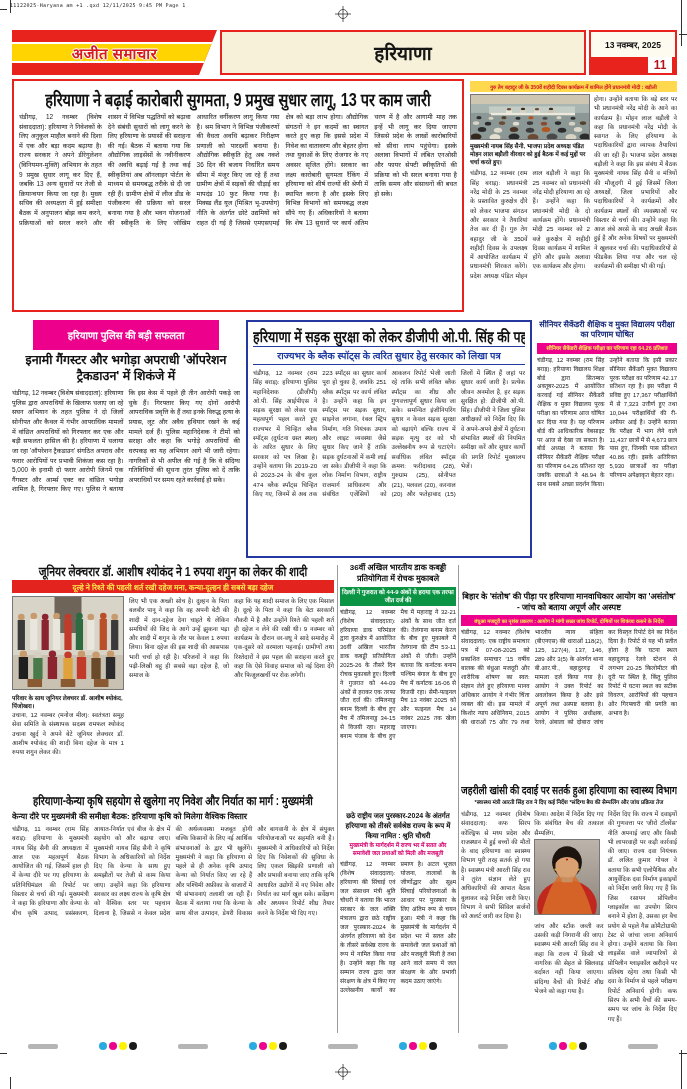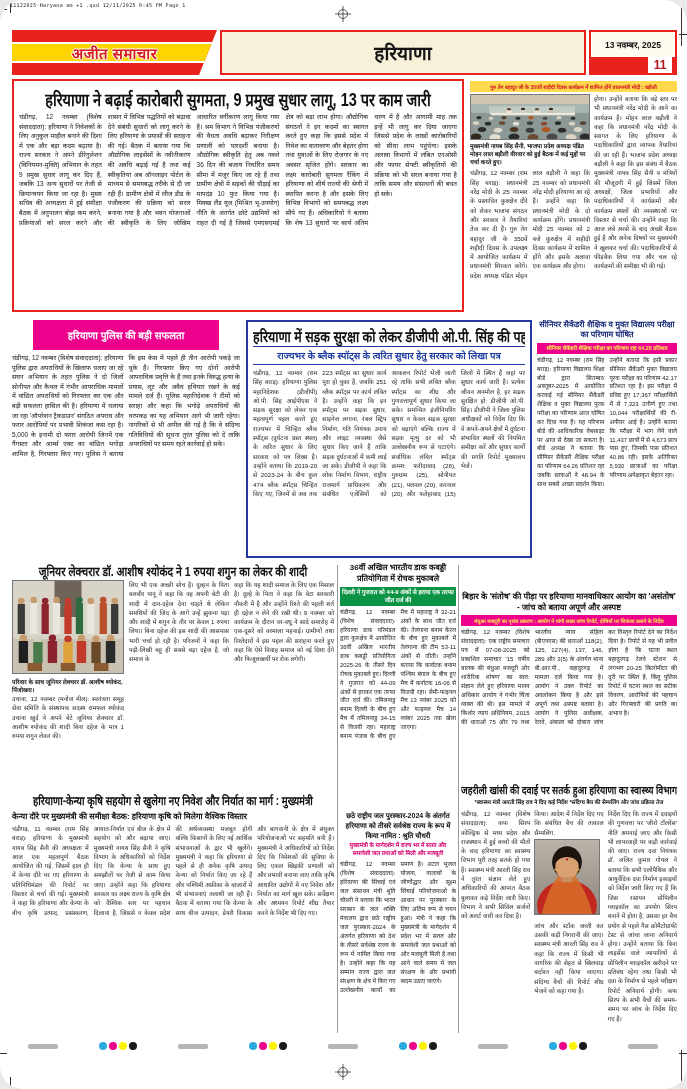--- a/index.html
+++ b/index.html
@@ -2,21 +2,20 @@
 <html><head>
 <meta charset="utf-8">
 <style>
   * { margin:0; padding:0; box-sizing:border-box; }
   html,body { background:#e9e9e9; }
   .page {
     position:relative; width:687px; height:1089px; margin:0 auto;
     background:#ffffff; overflow:hidden;
     font-family:"Liberation Sans","DejaVu Sans",sans-serif;
     color:#1a1a1a;
-    border-radius:23px;
   }
   
   .slug { position:absolute; left:10px; top:2px; font-size:5px; color:#222; letter-spacing:.3px; white-space:nowrap; font-family:"DejaVu Sans Mono",monospace; }
   .cropline { position:absolute; background:#333; }
   .regcross { position:absolute; width:16px; height:16px; }
   .marks-row { position:absolute; left:28px; top:1042px; width:630px; display:flex; align-items:center; justify-content:space-between; }
   .graybar { width:30px; height:5px; background:#b5b5b5; border-radius:2px; }
   .dots { display:flex; gap:2px; }
   .dot { width:8px; height:8px; border-radius:50%; }
   .dot.c{background:#29abe2}.dot.m{background:#ec008c}.dot.y{background:#fff200}.dot.k{background:#1a1a1a}
@@ -208,37 +207,39 @@
         </svg>
         <p class="caption">मुख्यमंत्री नायब सिंह सैनी, भाजपा प्रदेश अध्यक्ष पंडित मोहन लाल बड़ौली वीरवार को हुई बैठक में कई मुद्दों पर चर्चा करते हुए।</p>
         <div class="body-text cols2" style="flex:1">चंडीगढ़, 12 नवम्बर (राम सिंह बराड़): प्रधानमंत्री नरेंद्र मोदी के 25 नवम्बर के प्रस्तावित कुरुक्षेत्र दौरे को लेकर भाजपा संगठन और सरकार ने तैयारियां तेज कर दी हैं। गुरु तेग बहादुर जी के 350वें शहीदी दिवस के उपलक्ष्य में आयोजित कार्यक्रम में प्रधानमंत्री शिरकत करेंगे। प्रदेश अध्यक्ष पंडित मोहन लाल बड़ौली ने कहा कि 25 नवम्बर को प्रधानमंत्री नरेंद्र मोदी हरियाणा आ रहे हैं। उन्होंने कहा कि प्रधानमंत्री मोदी के दो कार्यक्रम होंगे। प्रधानमंत्री मोदी 25 नवम्बर को 2 बजे कुरुक्षेत्र में शहीदी दिवस कार्यक्रम में शामिल होंगे और इसके अलावा एक कार्यक्रम और होगा।</div>
       </div>
       <div class="pm-side body-text" style="font-size:6.2px">होगा। उन्होंने बताया कि बड़े स्तर पर भी प्रधानमंत्री नरेंद्र मोदी के आने का कार्यक्रम है। मोहन लाल बड़ौली ने कहा कि प्रधानमंत्री नरेंद्र मोदी के स्वागत के लिए हरियाणा के पदाधिकारियों द्वारा व्यापक तैयारियां की जा रही हैं। भाजपा प्रदेश अध्यक्ष बड़ौली ने कहा कि इस संबंध में बैठक मुख्यमंत्री नायब सिंह सैनी व मंत्रियों की मौजूदगी में हुई जिसमें जिला अध्यक्षों, जिला प्रभारियों और पदाधिकारियों ने कार्यक्रमों और कार्यक्रम स्थलों की व्यवस्थाओं पर विस्तार से चर्चा की। उन्होंने कहा कि आज लंबे अरसे के बाद अच्छी बैठक हुई है और अनेक विषयों पर मुख्यमंत्री ने खुलकर चर्चा की। पदाधिकारियों से फीडबैक लिया गया और चल रहे कार्यक्रमों की समीक्षा भी की गई।</div>
     </div>
   </article>
 
   <article class="art" id="a-police">
     <div class="kicker">हरियाणा पुलिस की बड़ी सफलता</div>
+    <h2 class="hl">इनामी गैंगस्टर और भगोड़ा अपराधी 'ऑपरेशन ट्रैकडाउन' में शिकंजे में</h2>
     <div class="body-text cols2">चंडीगढ़, 12 नवम्बर (विशेष संवाददाता): हरियाणा पुलिस द्वारा अपराधियों के खिलाफ चलाए जा रहे सघन अभियान के तहत पुलिस ने दो जिलों सोनीपत और कैथल में गंभीर आपराधिक मामलों में वांछित अपराधियों को गिरफ्तार कर एक और बड़ी सफलता हासिल की है। हरियाणा में चलाया जा रहा 'ऑपरेशन ट्रैकडाउन' संगठित अपराध और फरार आरोपियों पर प्रभावी शिकंजा कस रहा है। 5,000 के इनामी दो फरार आरोपी जिनमें एक गैंगस्टर और आर्म्स एक्ट का वांछित भगोड़ा शामिल है, गिरफ्तार किए गए। पुलिस ने बताया कि इस केस में पहले ही तीन आरोपी पकड़े जा चुके हैं। गिरफ्तार किए गए दोनों आरोपी आपराधिक प्रवृत्ति के हैं तथा इनके विरुद्ध हत्या के प्रयास, लूट और अवैध हथियार रखने के कई मामले दर्ज हैं। पुलिस महानिदेशक ने टीमों को सराहा और कहा कि भगोड़े अपराधियों की धरपकड़ का यह अभियान आगे भी जारी रहेगा। नागरिकों से भी अपील की गई है कि वे संदिग्ध गतिविधियों की सूचना तुरंत पुलिस को दें ताकि अपराधियों पर समय रहते कार्रवाई हो सके।</div>
   </article>
 
   <article class="art" id="a-dgp">
     <h2 class="hl nowrap tall">हरियाणा में सड़क सुरक्षा को लेकर डीजीपी ओ.पी. सिंह की पहल</h2>
     <div class="dgp-sub">राज्यभर के ब्लैक स्पॉट्स के त्वरित सुधार हेतु सरकार को लिखा पत्र</div>
     <div class="body-text cols4">चंडीगढ़, 12 नवम्बर (राम सिंह बराड़): हरियाणा पुलिस महानिदेशक (डीजीपी) ओ.पी. सिंह आईपीएस ने सड़क सुरक्षा को लेकर एक महत्वपूर्ण पहल करते हुए राज्यभर में चिन्हित ब्लैक स्पॉट्स (दुर्घटना ग्रस्त स्थल) के त्वरित सुधार के लिए सरकार को पत्र लिखा है। उन्होंने बताया कि 2019-20 से 2023-24 के बीच कुल 474 ब्लैक स्पॉट्स चिन्हित किए गए, जिनमें से अब तक 223 स्पॉट्स का सुधार कार्य पूरा हो चुका है, जबकि 251 ब्लैक स्पॉट्स पर कार्य लंबित है। उन्होंने कहा कि इन स्पॉट्स पर सड़क सुधार, साइनेज लगाना, रंबल स्ट्रिप निर्माण, गति नियंत्रक उपाय और लाइट व्यवस्था जैसे सुधार किए जाने हैं ताकि सड़क दुर्घटनाओं में कमी लाई जा सके। डीजीपी ने कहा कि लोक निर्माण विभाग, राष्ट्रीय राजमार्ग प्राधिकरण और संबंधित एजेंसियों को आकलन रिपोर्ट भेजी जाती रहे ताकि सभी लंबित ब्लैक स्पॉट्स का शीघ्र और गुणवत्तापूर्ण सुधार किया जा सके। समन्वित इंजीनियरिंग सुधार न केवल सड़क सुरक्षा को बढ़ाएंगे बल्कि राज्य में सड़क मृत्यु दर को भी उल्लेखनीय रूप से घटाएंगे। सर्वाधिक लंबित स्पॉट्स क्रमश: फरीदाबाद (28), गुरुग्राम (25), सोनीपत (21), पलवल (20), करनाल (20) और फतेहाबाद (15) जिलों में स्थित हैं जहां पर सुधार कार्य जारी है। प्रत्येक जीवन अनमोल है, हर सड़क सुरक्षित हो: डीजीपी ओ.पी. सिंह। डीजीपी ने जिला पुलिस अधीक्षकों को निर्देश दिए कि वे अपने-अपने क्षेत्रों में दुर्घटना संभावित स्थलों की नियमित समीक्षा करें और सुधार कार्यों की प्रगति रिपोर्ट मुख्यालय भेजें।</div>
   </article>
 
   <article class="art" id="a-result">
     <h2 class="hl">सीनियर सैकेंडरी शैक्षिक व मुक्त विद्यालय परीक्षा का परिणाम घोषित</h2>
     <div class="result-sub">सीनियर सैकेंडरी शैक्षिक परीक्षा का परिणाम रहा 64.26 प्रतिशत</div>
     <div class="body-text cols2">चंडीगढ़, 12 नवम्बर (राम सिंह बराड़): हरियाणा विद्यालय शिक्षा बोर्ड द्वारा सितम्बर/अक्तूबर-2025 में आयोजित करवाई गई सीनियर सैकेंडरी शैक्षिक व मुक्त विद्यालय पूरक परीक्षा का परिणाम आज घोषित कर दिया गया है। यह परिणाम बोर्ड की आधिकारिक वेबसाइट पर आज से देखा जा सकता है। बोर्ड अध्यक्ष ने बताया कि सीनियर सैकेंडरी शैक्षिक परीक्षा का परिणाम 64.26 प्रतिशत रहा जबकि छात्राओं ने 48.94 के साथ सबसे अच्छा प्रदर्शन किया। उन्होंने बताया कि इसी प्रकार सीनियर सैकेंडरी मुक्त विद्यालय पूरक परीक्षा का परिणाम 42.17 प्रतिशत रहा है। इस परीक्षा में प्रविष्ट हुए 17,367 परीक्षार्थियों में से 7,323 उत्तीर्ण हुए तथा 10,044 परीक्षार्थियों की री-अपीयर आई है। उन्होंने बताया कि परीक्षा में भाग लेने वाले 11,437 छात्रों में से 4,673 छात्र पास हुए, जिनकी पास प्रतिशत 40.86 रही। इसके अतिरिक्त 5,930 छात्राओं का परीक्षा परिणाम अपेक्षाकृत बेहतर रहा।</div>
   </article>
 
   <article class="art" id="a-wedding">
     <h2 class="hl nowrap tall">जूनियर लेक्चरार डॉ. आशीष श्योकंद ने 1 रुपया शगुन का लेकर की शादी</h2>
+    <div class="wed-sub">दूल्हे ने रिश्ते की पहली शर्त रखी दहेज मना, कन्या-दूल्हन ही सबसे बड़ा दहेज</div>
     <div class="wed-flex">
       <div class="wed-c1">
         <svg class="photo-frame" width="112" height="94" viewBox="0 0 106 92" preserveAspectRatio="none">
           <rect width="106" height="92" fill="#d9d4c8"></rect>
           <rect x="40" y="0" width="26" height="36" fill="#6e6458"></rect>
           <rect y="58" width="106" height="34" fill="#c9c2b2"></rect>
           <circle cx="8" cy="20" r="3.2" fill="#c79b6e"></circle>
             <rect x="4.5" y="23" width="7" height="30" fill="#3a3a3a"></rect>
           <circle cx="20" cy="19" r="3.2" fill="#c79b6e"></circle>
             <rect x="16.5" y="22" width="7" height="31" fill="#e9e6dd"></rect>

